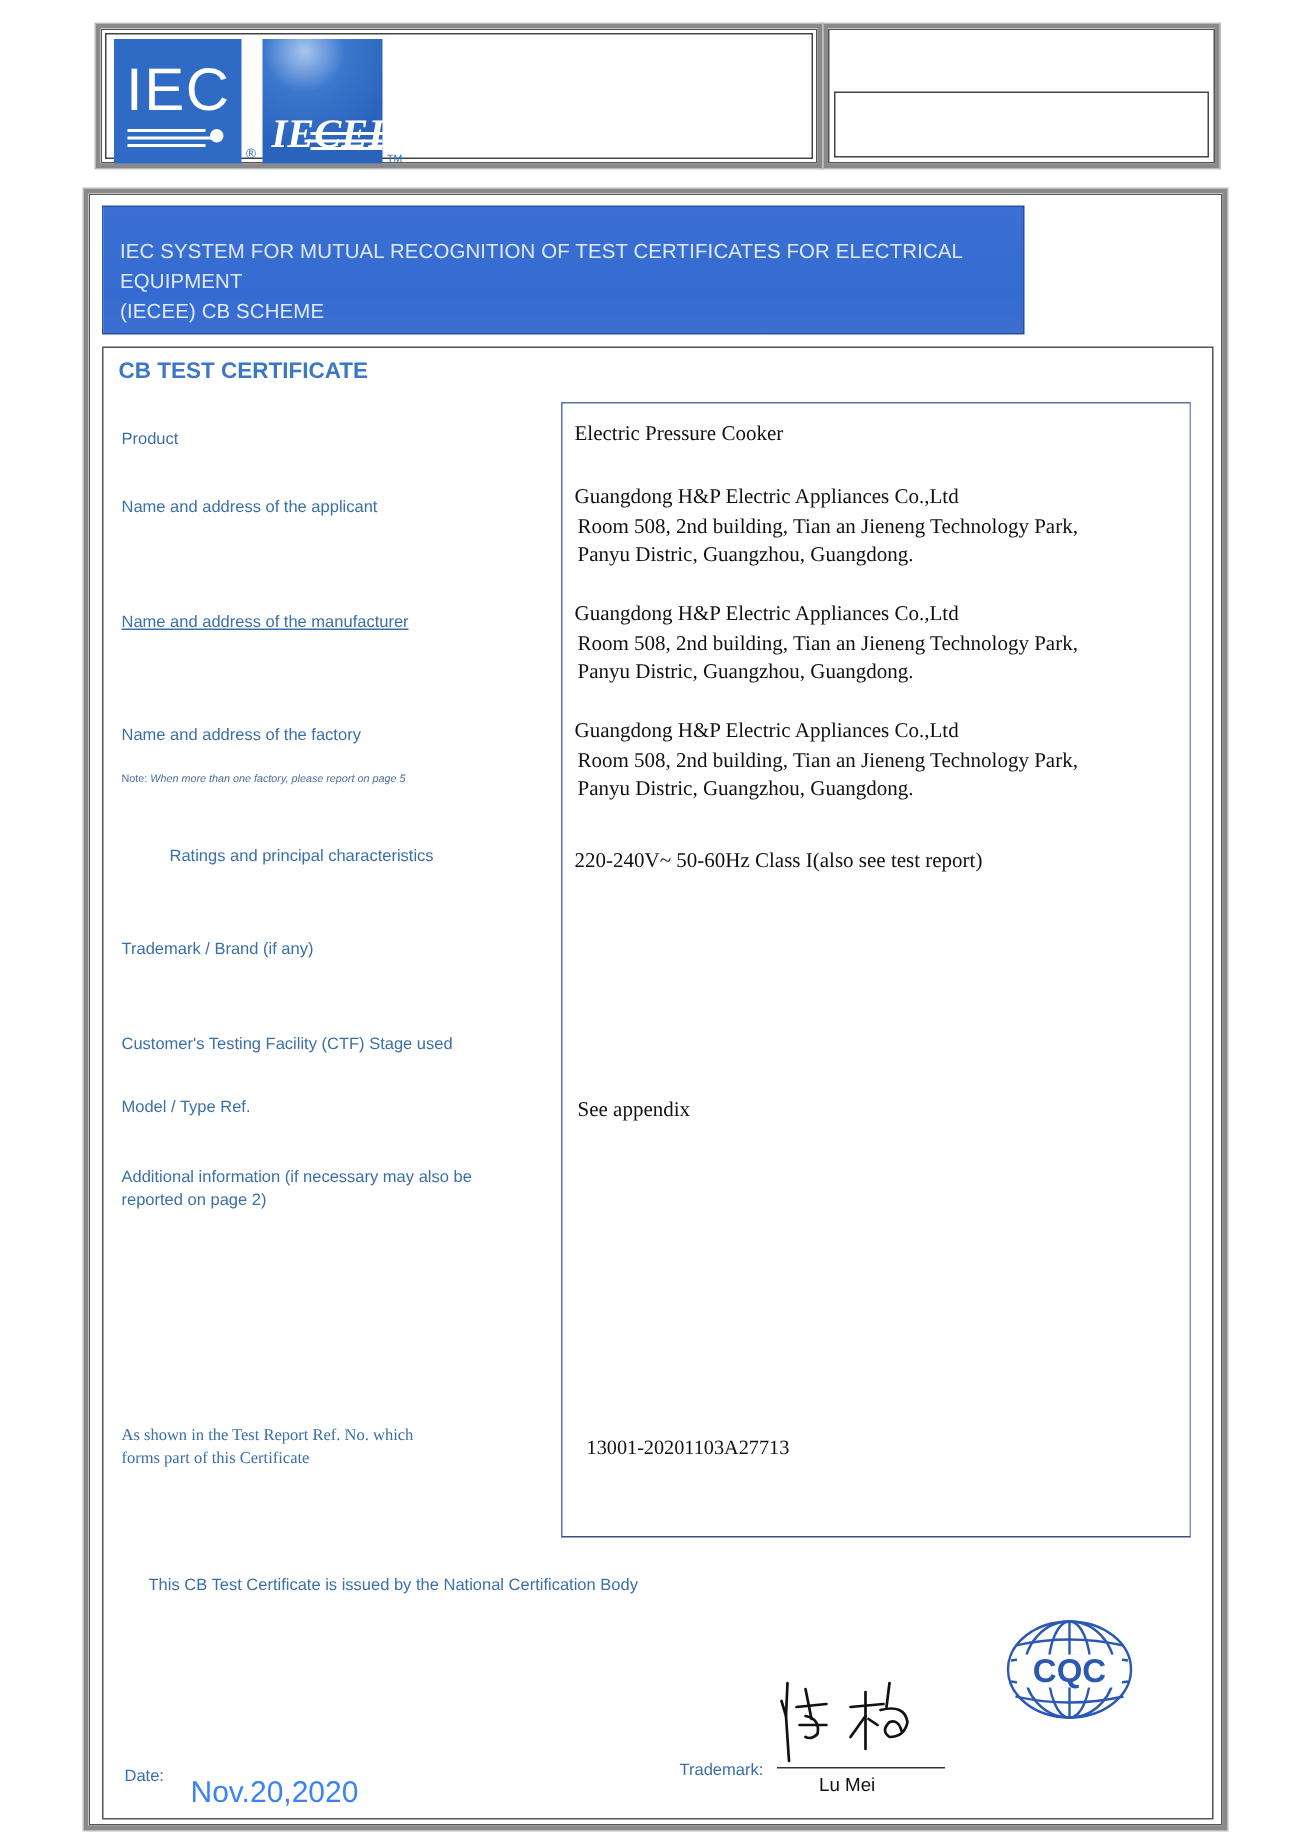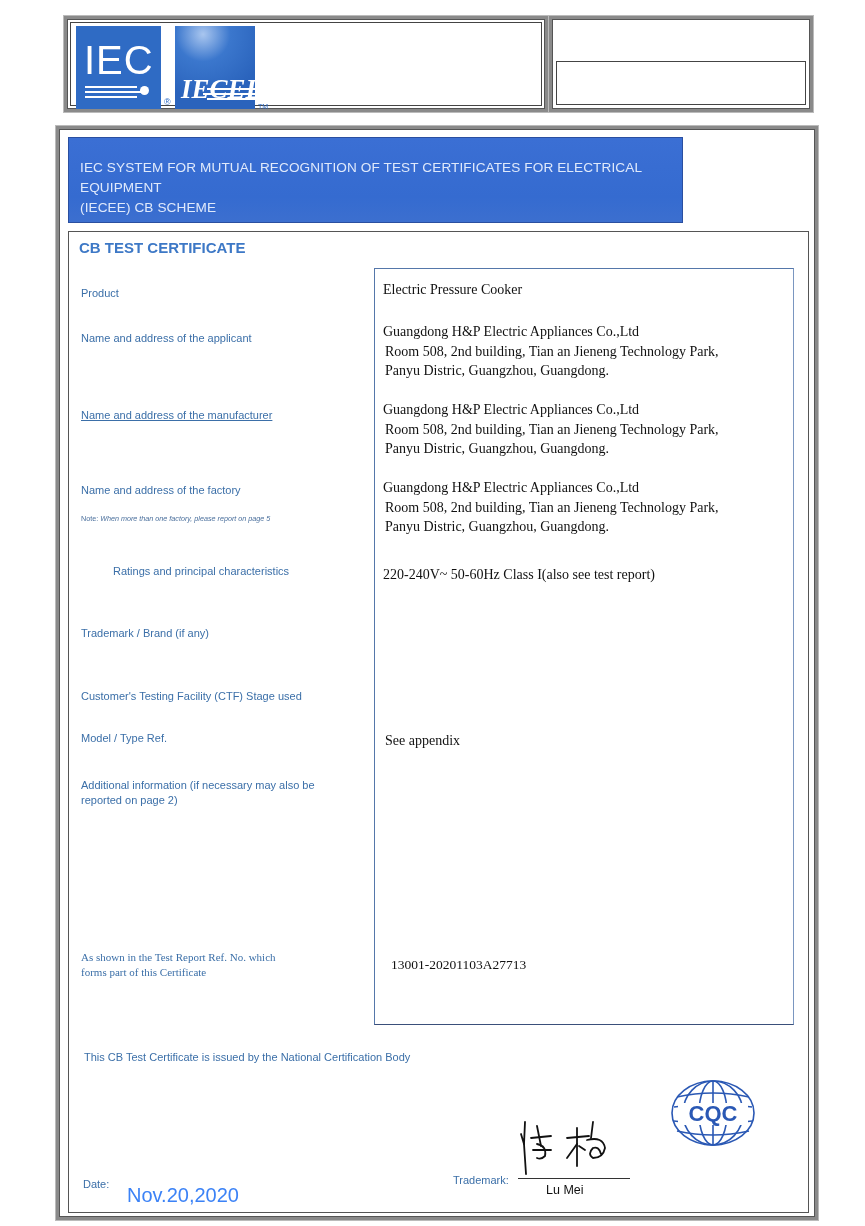--- a/index.html
+++ b/index.html
@@ -182,21 +182,21 @@
 
     <div class="val" style="left:314px;top:333px;font-size:14px;">220-240V~  50-60Hz Class I(also see test report)</div>
     <div class="val" style="left:314px;top:395px;"></div>
     <div class="val" style="left:314px;top:457px;"></div>
     <div class="val" style="left:316px;top:499px;font-size:14px;">See appendix</div>
     <div class="val" style="left:314px;top:546px;"></div>
 
 
     <div class="val" style="left:322px;top:691px;font-size:13.5px;margin-top:32px;">13001-20201103A27713</div>
 
-    <div class="footer-text" style="left:15px;top:819px;">This CB Test Certificate is issued by the National Certification Body</div>
+    <div class="footer-text" style="left:30px;top:819px;">This CB Test Certificate is issued by the National Certification Body</div>
 
     <svg style="position:absolute;left:601px;top:847px;" width="86" height="68" viewBox="0 0 86 68">
       <g fill="none" stroke="#2a58b4" stroke-width="1.6">
         <ellipse cx="43" cy="34" rx="41" ry="32"></ellipse>
         <ellipse cx="43" cy="34" rx="30" ry="32"></ellipse>
         <ellipse cx="43" cy="34" rx="14" ry="32"></ellipse>
         <line x1="43" y1="2" x2="43" y2="66"></line>
         <path d="M7 18 Q43 10 79 18"></path>
         <path d="M4 28 Q43 22 82 28"></path>
         <path d="M4 42 Q43 48 82 42"></path>

